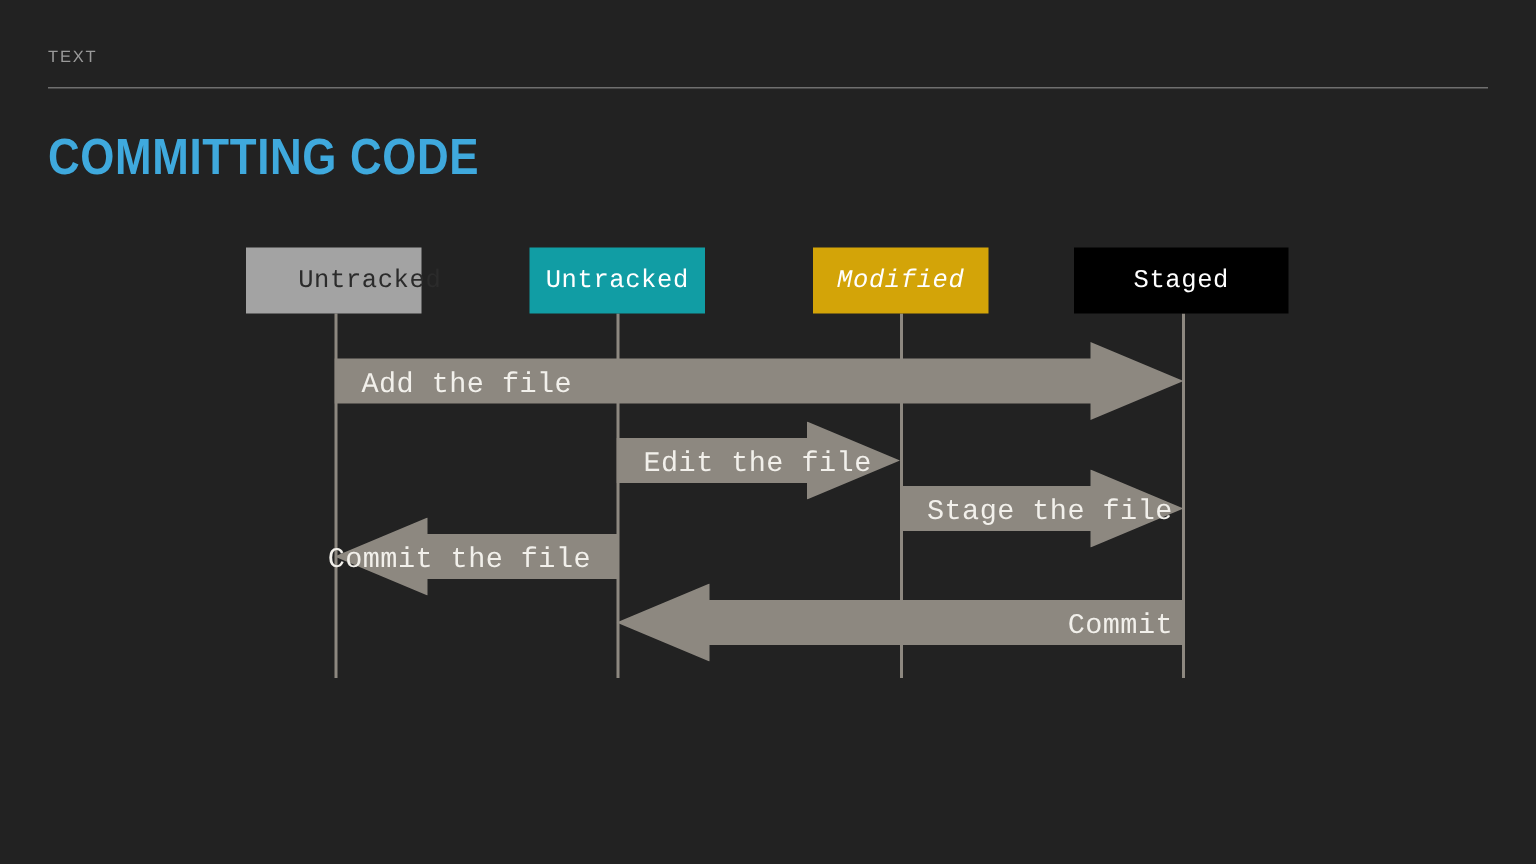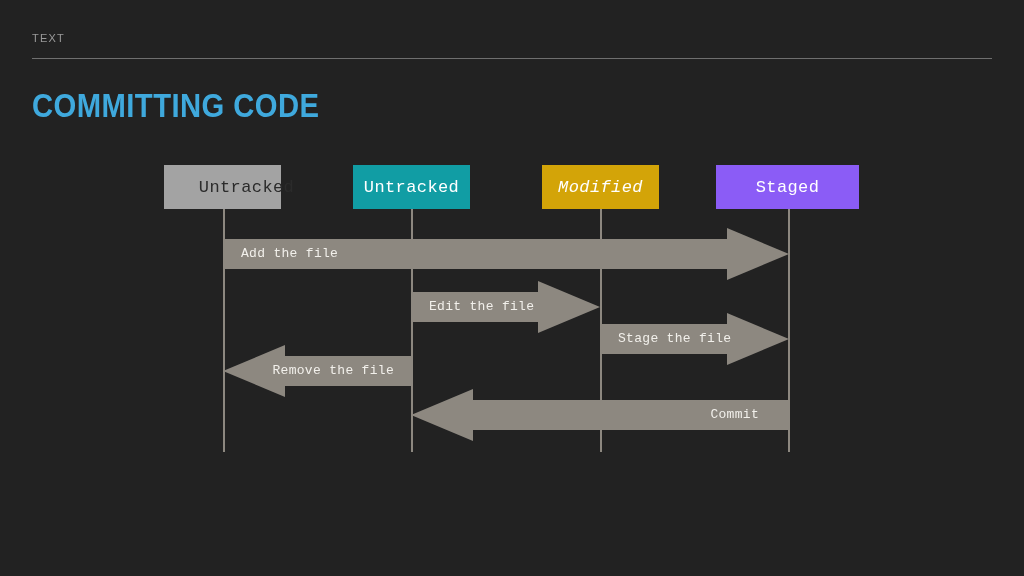--- a/index.html
+++ b/index.html
@@ -80,21 +80,21 @@
 
   .arrow-wrap {
     position: absolute;
   }
   .arrow-wrap svg {
     display: block;
   }
   .arrow-label {
     position: absolute;
     font-family: "Liberation Mono", monospace;
-    font-size: 13px;
+    font-size: 19px;
     color: #f2f0eb;
     letter-spacing: 0.3px;
     white-space: nowrap;
     line-height: 1;
   }
 </style>
 </head>
 <body>
 
 <div class="slide-header">
@@ -110,21 +110,21 @@
     <div class="lifeline" style="left: 788px; top: 209px; height: 243px; background: rgb(141, 136, 128);"></div>
     <div class="state-box" style="left: 164px; top: 165px; width: 117px; background: #a3a3a3; color: rgb(43, 43, 43); padding-left: 48px;">
       <span>Untracked</span>
     </div>
     <div class="state-box" style="left: 353px; top: 165px; width: 117px; background: rgb(17, 157, 164); color: rgb(255, 255, 255);">
       <span>Untracked</span>
     </div>
     <div class="state-box" style="left: 542px; top: 165px; width: 117px; background: rgb(211, 164, 8); color: rgb(255, 255, 255); font-style: italic;">
       <span>Modified</span>
     </div>
-    <div class="state-box" style="left: 716px; top: 165px; width: 143px; background: #8b5cf6; color: rgb(255, 255, 255);">
+    <div class="state-box" style="left: 716px; top: 165px; width: 143px; background: #000000; color: rgb(255, 255, 255);">
       <span>Staged</span>
     </div>
     <div class="arrow-wrap" style="left: 223px; top: 228px; width: 566px; height: 52px;">
       <svg width="566" height="52" viewBox="0 0 566 52">
         <polygon points="0,11 504,11 504,0 566,26 504,52 504,41 0,41" fill="#8d8880"></polygon>
       </svg>
       <div class="arrow-label" style="top: 19px; left: 18px;">Add the file</div>
     </div>
     <div class="arrow-wrap" style="left: 600px; top: 313px; width: 189px; height: 52px;">
       <svg width="189" height="52" viewBox="0 0 189 52">
@@ -135,21 +135,21 @@
     <div class="arrow-wrap" style="left: 411px; top: 281px; width: 189px; height: 52px;">
       <svg width="189" height="52" viewBox="0 0 189 52">
         <polygon points="0,11 127,11 127,0 189,26 127,52 127,41 0,41" fill="#8d8880"></polygon>
       </svg>
       <div class="arrow-label" style="top: 19px; left: 18px;">Edit the file</div>
     </div>
     <div class="arrow-wrap" style="left: 223px; top: 345px; width: 189px; height: 52px;">
       <svg width="189" height="52" viewBox="0 0 189 52">
         <polygon points="189,11 62,11 62,0 0,26 62,52 62,41 189,41" fill="#8d8880"></polygon>
       </svg>
-      <div class="arrow-label" style="top: 19px; right: 18px;">Remove the file</div>
+      <div class="arrow-label" style="top: 19px; right: 18px;">Commit the file</div>
     </div>
     <div class="arrow-wrap" style="left: 411px; top: 389px; width: 378px; height: 52px;">
       <svg width="378" height="52" viewBox="0 0 378 52">
         <polygon points="378,11 62,11 62,0 0,26 62,52 62,41 378,41" fill="#8d8880"></polygon>
       </svg>
-      <div class="arrow-label" style="top: 19px; right: 30px; margin-left: 35px;">Commit</div>
+      <div class="arrow-label" style="top: 19px; right: 7px; margin-left: 35px;">Commit</div>
     </div>
   </div>
 
 </body></html>

